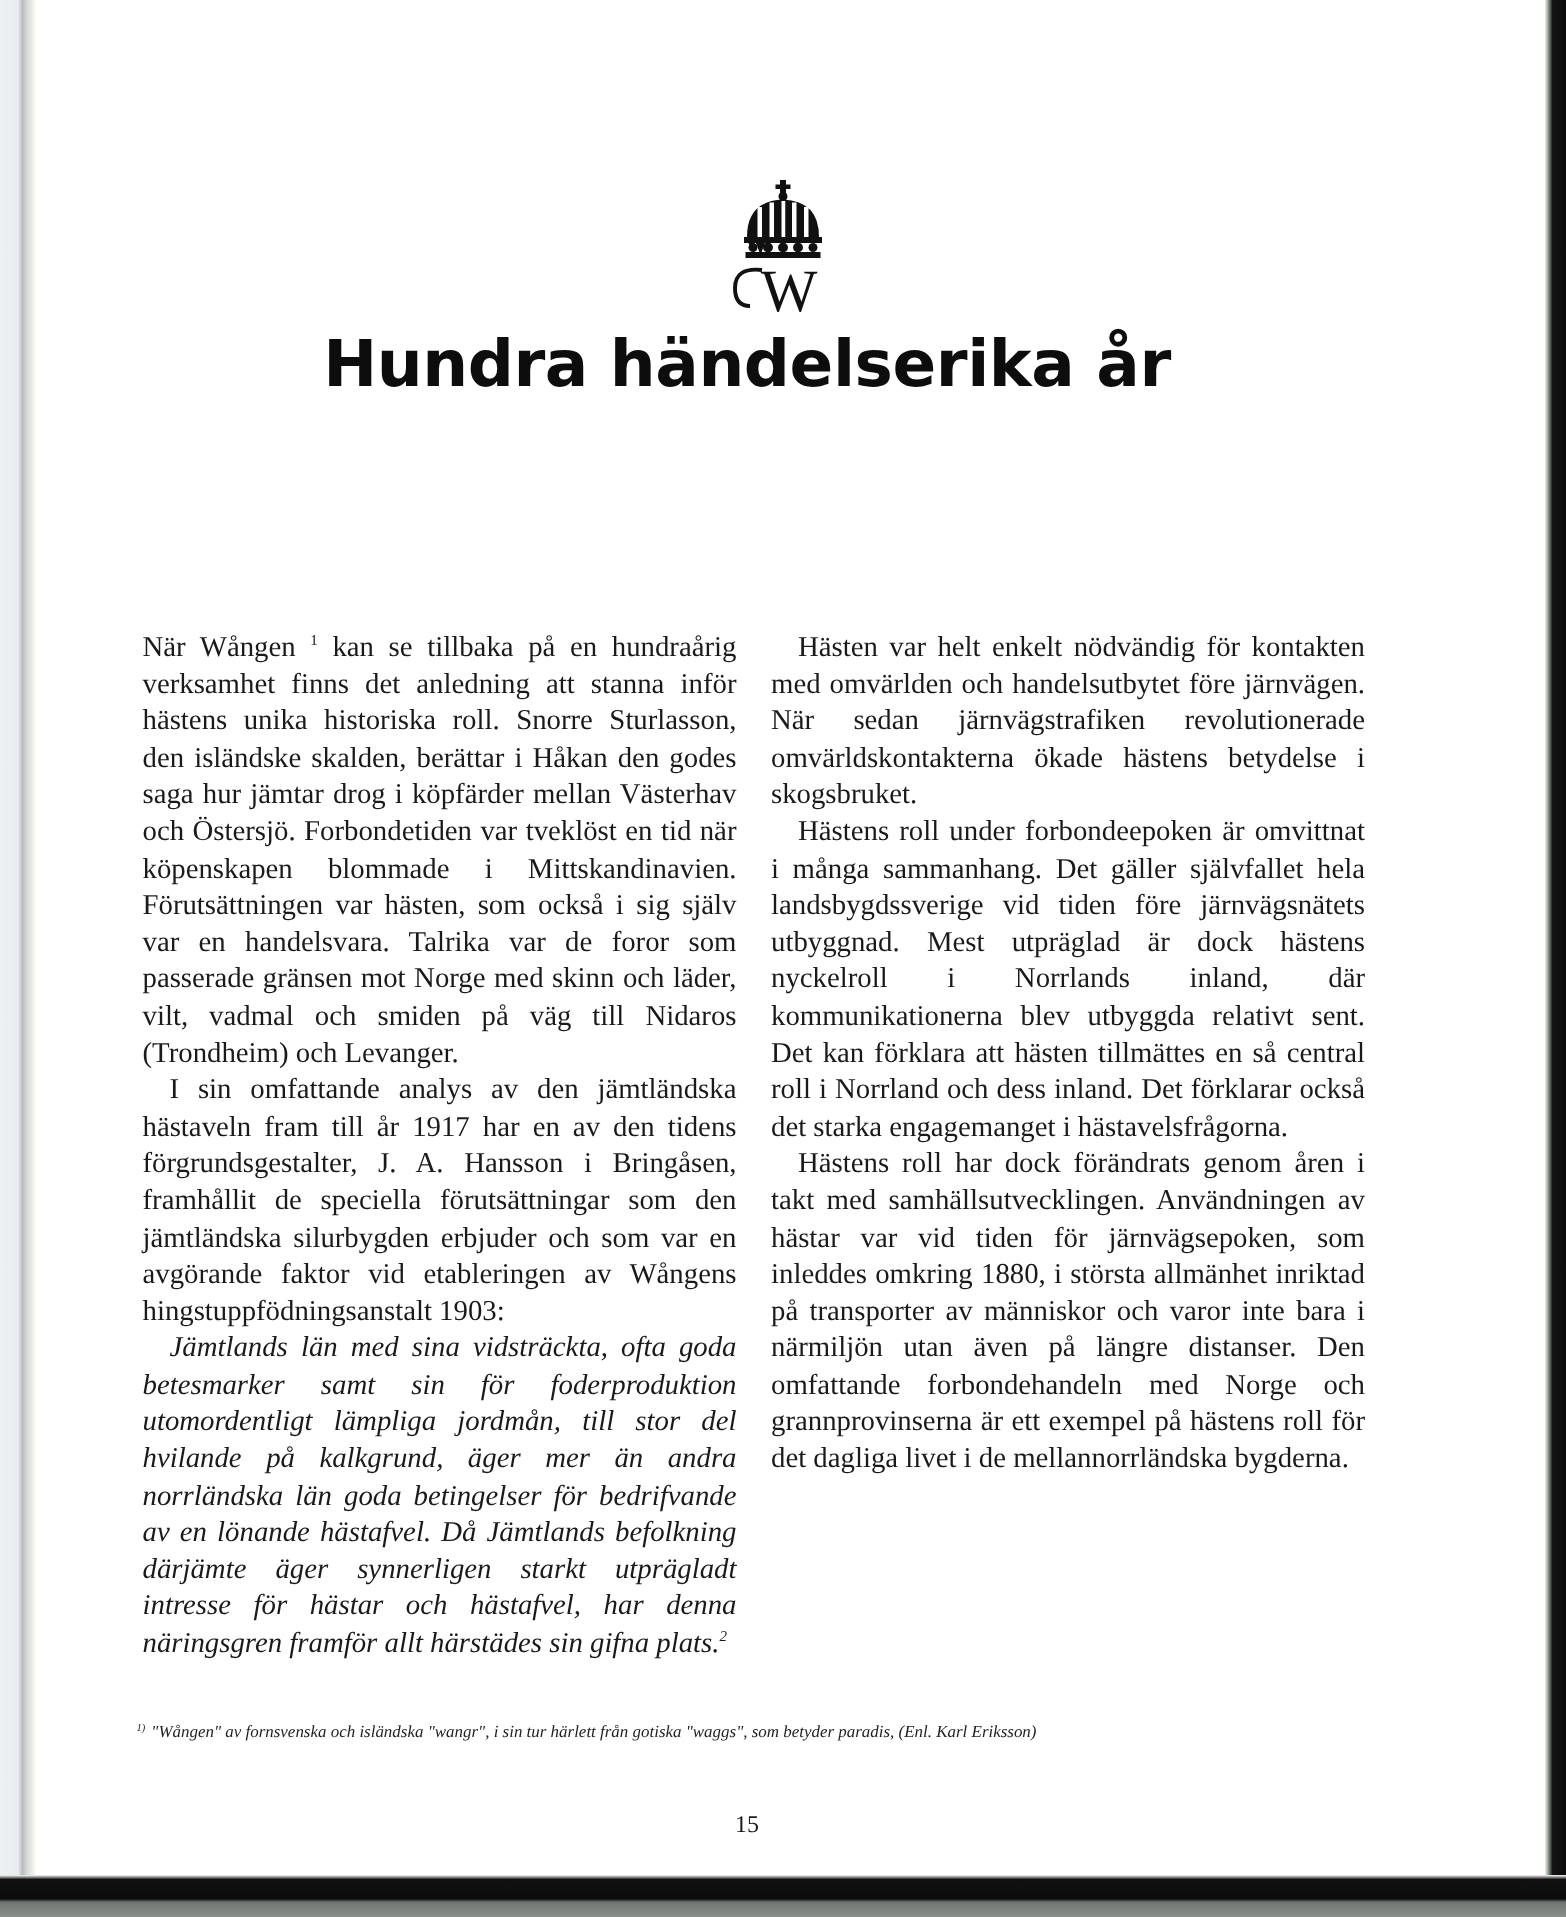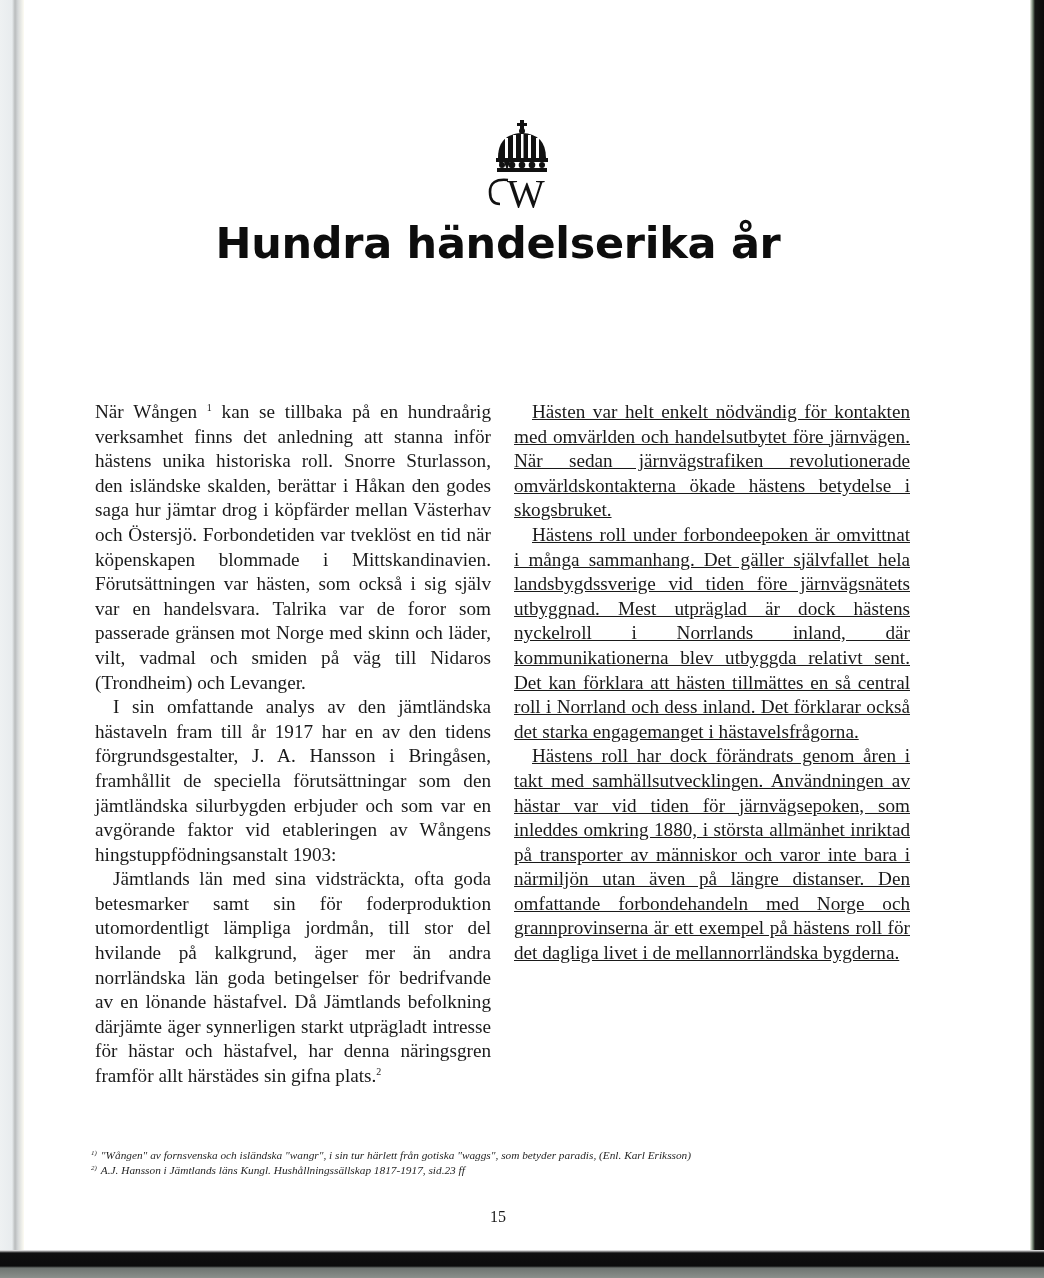--- a/index.html
+++ b/index.html
@@ -50,37 +50,38 @@
       text-align: center;
       font-family: "DejaVu Sans", "Liberation Sans", sans-serif;
       font-weight: bold;
       font-size: 43px;
       letter-spacing: -0.3px;
       color: #0d0d0d;
       margin-left: -24px;
     }
     .column {
       position: absolute;
-      top: 400px;
+      top: 420px;
       width: 396px;
       font-size: 19.2px;
       line-height: 24.6px;
       text-align: justify;
       hyphens: manual;
     }
     .col-left { left: 95px; }
-    .col-right { left: 514px; text-decoration: underline; }
+    .col-right { left: 514px; }
     .column p {
       margin: 0;
       text-indent: 18px;
     }
     .column p.first {
       text-indent: 0;
     }
     .column p.quote {
+      font-style: italic;
     }
     sup {
       font-size: 10px;
       line-height: 0;
       vertical-align: 7px;
     }
     .footnotes {
       position: absolute;
       left: 91px; top: 1148px;
       width: 800px;
@@ -149,16 +150,15 @@
 </div>
 
 <div class="column col-right">
   <p>Hästen var helt enkelt nödvändig för kontakten med omvärlden och handelsutbytet före järnvägen. När sedan järnvägstrafiken revolutionerade omvärldskontakterna ökade hästens betydelse i skogsbruket.</p>
   <p>Hästens roll under forbondeepoken är omvittnat i många sammanhang. Det gäller självfallet hela landsbygdssverige vid tiden före järnvägsnätets utbyggnad. Mest utpräglad är dock hästens nyckelroll i Norrlands inland, där kommunikationerna blev utbyggda relativt sent. Det kan förklara att hästen tillmättes en så central roll i Norrland och dess inland. Det förklarar också det starka engagemanget i hästavelsfrågorna.</p>
   <p>Hästens roll har dock förändrats genom åren i takt med samhällsutvecklingen. Användningen av hästar var vid tiden för järnvägsepoken, som inleddes omkring 1880, i största allmänhet inriktad på transporter av människor och varor inte bara i närmiljön utan även på längre distanser. Den omfattande forbondehandeln med Norge och grannprovinserna är ett exempel på hästens roll för det dagliga livet i de mellannorrländska bygderna.</p>
 </div>
 
 <div class="footnotes">
   <div class="footnote"><sup>1)</sup><span>"Wången" av fornsvenska och isländska "wangr", i sin tur härlett från gotiska "waggs", som betyder paradis, (Enl. Karl Eriksson)</span></div>
-  <div class="footnote"><sup>2)</sup><span>A.J. Hansson i Jämtlands läns Kungl. Hushållningssällskap 1817-1917, sid.23 ff</span></div>
 </div>
 
 <div class="page-number">15</div>
 
 </body></html>

